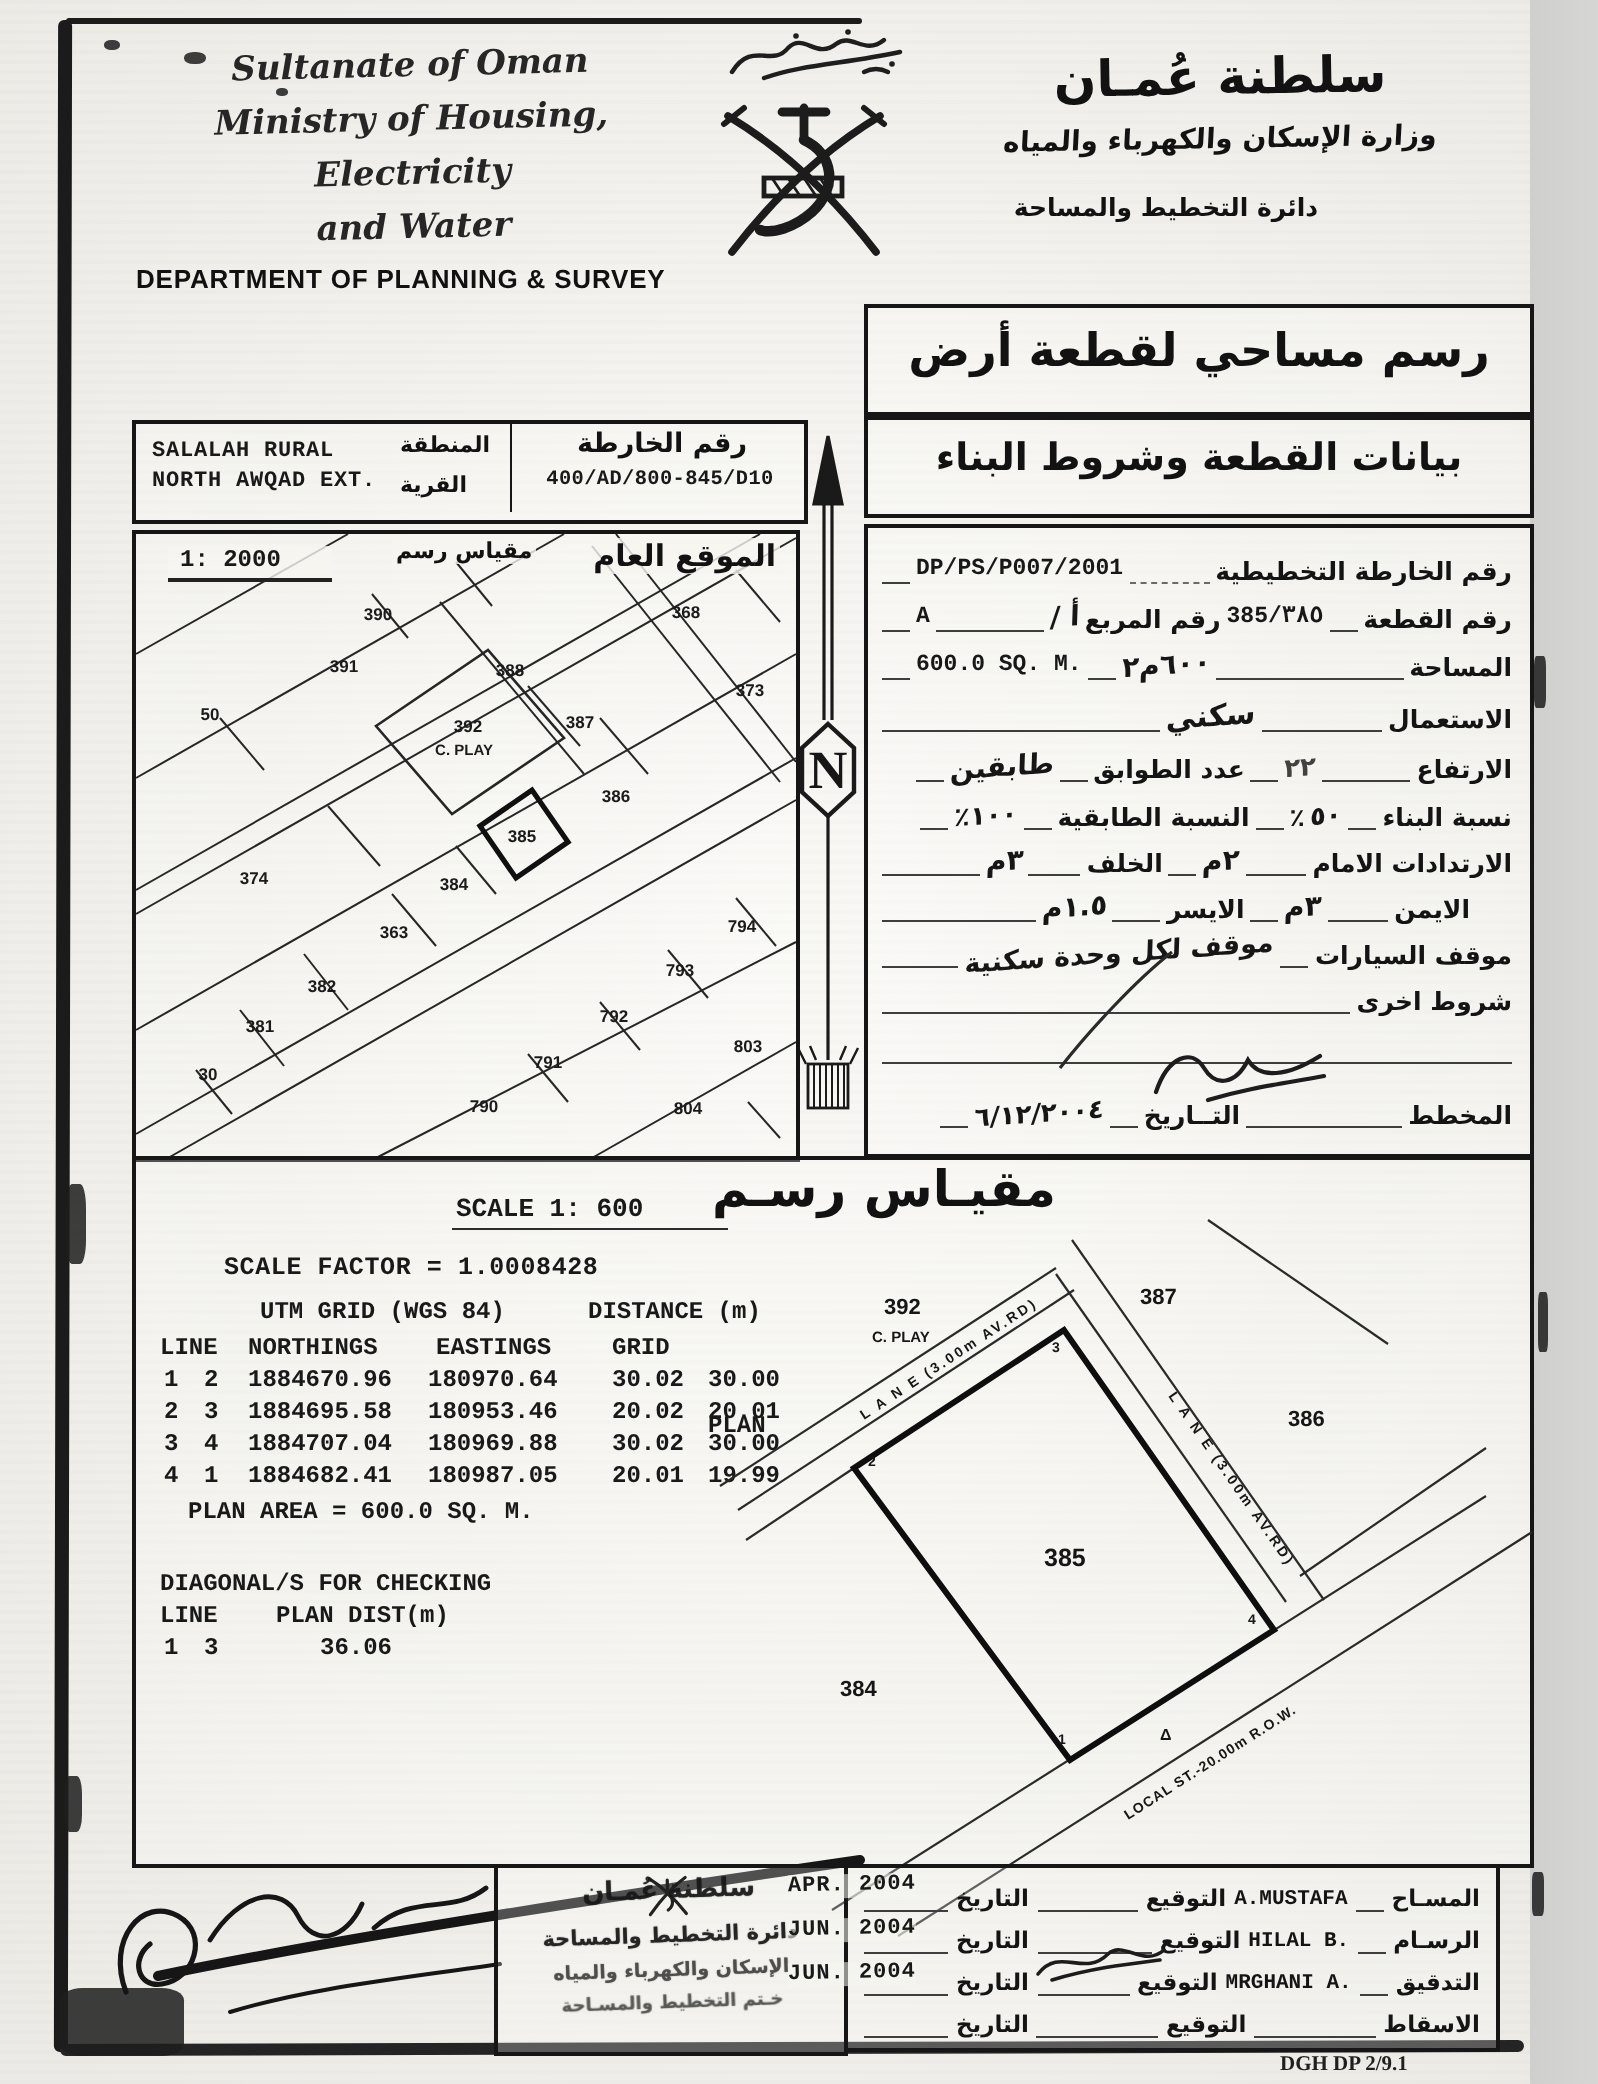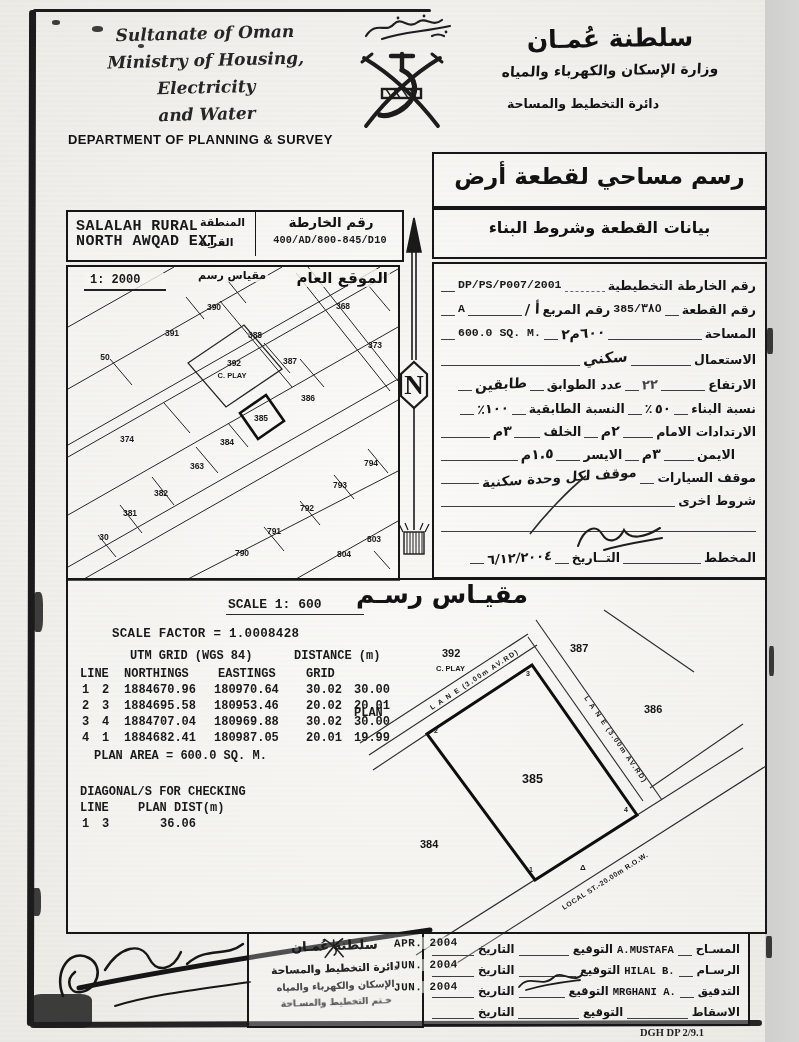--- a/index.html
+++ b/index.html
@@ -86,32 +86,32 @@
   <div class="abs ar" style="left:468px;top:62px;width:284px;text-align:center;font-size:14px;transform:rotate(-1deg) skewX(-4deg);">وزارة الإسكان والكهرباء والمياه</div>
   <div class="abs ar" style="left:498px;top:96px;width:170px;text-align:center;font-size:12.5px;">دائرة التخطيط والمساحة</div>
 
   <div class="abs" style="left:68px;top:132px;font-family:'Liberation Sans',sans-serif;font-weight:700;font-size:13px;letter-spacing:.4px;color:#111;">DEPARTMENT OF PLANNING &amp; SURVEY</div>
 
   <div class="box" style="left:432px;top:152px;width:331px;height:52px;">
     <div class="ar" style="text-align:center;font-size:23px;margin-top:9px;">رسم مساحي لقطعة أرض</div>
   </div>
 
   <div class="box" style="left:66px;top:210px;width:334px;height:48px;">
-    <div class="abs mono" style="left:8px;top:7px;font-size:15px;line-height:15px;letter-spacing:.4px;">
+    <div class="abs mono" style="left:8px;top:7px;font-size:11px;line-height:15px;letter-spacing:.4px;">
       <div>SALALAH RURAL</div>
       <div>NORTH AWQAD EXT.</div>
     </div>
     <div class="abs ar" style="left:132px;top:4px;width:52px;text-align:left;font-size:11px;">المنطقة</div>
     <div class="abs ar" style="left:132px;top:24px;width:52px;text-align:left;font-size:11px;">القرية</div>
     <div class="abs" style="left:187px;top:0;width:0;height:44px;border-left:1.6px solid #161616;"></div>
     <div class="abs ar" style="left:200px;top:2px;width:126px;text-align:center;font-size:13.5px;">رقم الخارطة</div>
     <div class="abs mono" style="left:194px;top:23px;width:136px;text-align:center;font-size:10.2px;letter-spacing:.2px;">400/AD/800-845/D10</div>
   </div>
   <div class="box" style="left:432px;top:208px;width:331px;height:47px;">
-    <div class="ar" style="text-align:center;font-size:16px;margin-top:8px;">بيانات القطعة وشروط البناء</div>
+    <div class="ar" style="text-align:center;font-size:19px;margin-top:8px;">بيانات القطعة وشروط البناء</div>
   </div>
 
   <svg class="abs" style="left:399px;top:212px;" width="30" height="362" viewBox="0 0 30 362">
     <g stroke="#1a1a1a" fill="none" stroke-width="1.6">
       <polygon points="15,6 8,40 22,40" fill="#1a1a1a"></polygon>
       <line x1="13" y1="38" x2="13" y2="148"></line>
         <line x1="17" y1="38" x2="17" y2="148"></line>
       <polygon points="15,150 28,162 28,184 15,196 2,184 2,162" stroke-width="2.2"></polygon>
       <line x1="15" y1="196" x2="15" y2="318"></line>
       <rect x="5" y="320" width="20" height="22" stroke-width="1.4"></rect>
@@ -153,21 +153,21 @@
           <path d="M232,234 L252,258"></path>
           <path d="M266,208 L286,232"></path>
         <path d="M300,182 L320,206"></path>
           <path d="M306,284 L322,302"></path>
         <path d="M172,146 L198,128 L216,154 L190,172 Z" stroke-width="2.6" stroke="#101010"></path>
       </g>
     </svg>
     <span class="abs ar" style="right:8px;top:2px;font-size:15px;background:rgba(246,245,240,.8);padding:0 2px;">الموقع العام</span>
     <span class="abs ar" style="left:128px;top:2px;font-size:11px;background:rgba(246,245,240,.8);padding:0 2px;">مقياس رسم</span>
     <span class="abs mono" style="left:16px;top:6px;font-size:12px;border-bottom:2px solid #222;padding:0 26px 2px 6px;background:rgba(246,245,240,.8);">1: 2000</span>
-    <span class="maplbl" style="left:146px;top:40px;">390</span>
+    <span class="maplbl" style="left:121px;top:40px;">390</span>
     <span class="maplbl" style="left:104px;top:66px;">391</span>
     <span class="maplbl" style="left:275px;top:39px;text-align:center;">368</span>
     <span class="maplbl" style="left:187px;top:68px;">388</span>
     <span class="maplbl" style="left:307px;top:78px;">373</span>
     <span class="maplbl" style="left:37px;top:90px;">50</span>
     <span class="maplbl" style="left:166px;top:96px;">392</span>
     <span class="maplbl" style="left:164px;top:108px;font-size:7.5px;">C. PLAY</span>
     <span class="maplbl" style="left:222px;top:94px;">387</span>
     <span class="maplbl" style="left:240px;top:131px;">386</span>
     <span class="maplbl" style="left:193px;top:151px;">385</span>
@@ -175,21 +175,21 @@
     <span class="maplbl" style="left:59px;top:172px;">374</span>
     <span class="maplbl" style="left:129px;top:199px;">363</span>
     <span class="maplbl" style="left:93px;top:226px;">382</span>
     <span class="maplbl" style="left:62px;top:246px;">381</span>
     <span class="maplbl" style="left:36px;top:270px;">30</span>
     <span class="maplbl" style="left:174px;top:286px;">790</span>
     <span class="maplbl" style="left:206px;top:264px;">791</span>
     <span class="maplbl" style="left:239px;top:241px;">792</span>
     <span class="maplbl" style="left:272px;top:218px;">793</span>
     <span class="maplbl" style="left:303px;top:196px;">794</span>
-    <span class="maplbl" style="left:306px;top:272px;">803</span>
+    <span class="maplbl" style="left:306px;top:256px;">803</span>
     <span class="maplbl" style="left:276px;top:287px;">804</span>
   </div>
 
   <div class="box" style="left:432px;top:262px;width:331px;height:313px;">
     <div class="drow" style="top:6px;">
       <span class="dlabel">رقم الخارطة التخطيطية</span>
       <span class="fill dash"></span>
       <span class="tval">DP/PS/P007/2001</span>
       <span class="fsm dash"></span>
     </div>

